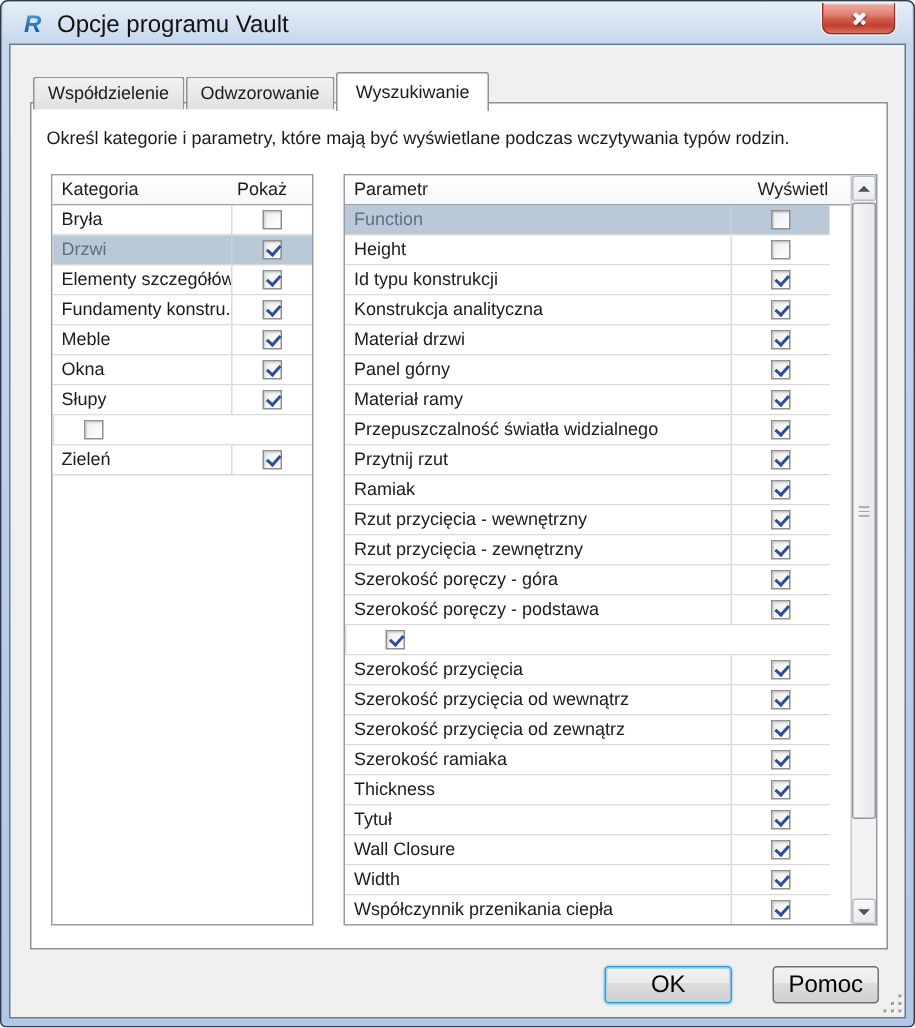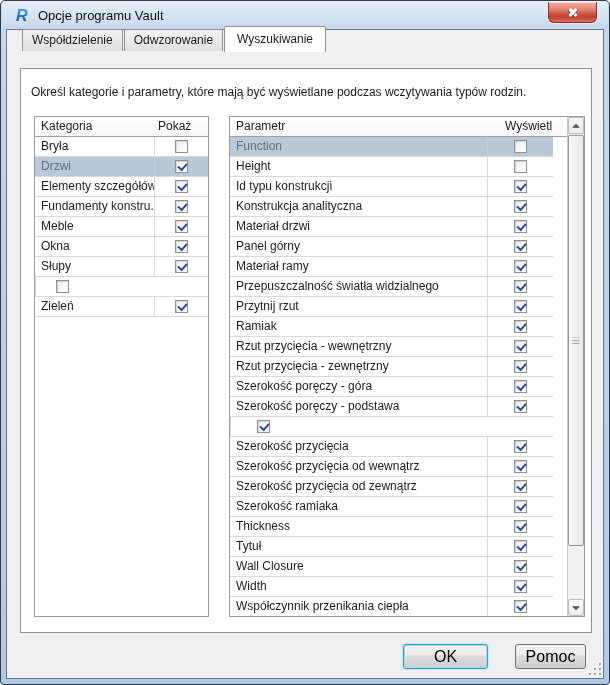--- a/index.html
+++ b/index.html
@@ -4,36 +4,36 @@
 <style>
   html,body{margin:0;padding:0;background:#fff;}
   *{box-sizing:border-box;font-family:"Liberation Sans",sans-serif;}
   .window{position:relative;width:610px;height:685px;background:linear-gradient(180deg,#c6d8ee,#aec8e6);
           border:1px solid #2f3b4a;border-radius:5px 5px 4px 4px;overflow:hidden;}
   
   .titlebar{position:absolute;left:1px;right:1px;top:0;height:28px;
             background:linear-gradient(180deg,#e7eff9 0%,#d5e2f2 55%,#c6d7ec 100%);
             border-radius:4px 4px 0 0;}
   .app-icon{position:absolute;left:12px;top:6px;width:17px;height:17px;}
-  .title-text{position:absolute;left:36px;top:7px;font-size:13px;color:#111;white-space:nowrap;}
+  .title-text{position:absolute;left:36px;top:7px;font-size:16px;color:#111;white-space:nowrap;}
   .close-btn{position:absolute;top:1px;right:11px;width:49px;height:21px;
              background:linear-gradient(180deg,#f3b0a4 0%,#e08273 38%,#cf5c4b 55%,#c3402f 75%,#d67060 100%);
              border:1px solid #8e2d20;border-top:none;border-radius:0 0 6px 6px;
              box-shadow:inset 0 1px 0 rgba(255,255,255,.55), 0 0 0 1px rgba(255,255,255,.45);
              cursor:default;}
   .close-x{position:absolute;left:50%;top:50%;width:12px;height:12px;transform:translate(-50%,-50%);}
   .close-x::before,.close-x::after{content:"";position:absolute;left:1px;top:5px;width:10px;height:3px;
              background:#fff;border-radius:1px;box-shadow:0 1px 1px rgba(90,10,0,.5);}
   .close-x::before{transform:rotate(45deg);}
   .close-x::after{transform:rotate(-45deg);}
   
   .client{position:absolute;left:5px;right:5px;top:28px;bottom:5px;background:#f0f0f0;
           border:1px solid #67788c;}
   
-  .tabs{position:absolute;left:21px;top:24px;height:26px;display:flex;align-items:flex-end;z-index:3;}
+  .tabs{position:absolute;left:21px;top:46px;height:26px;display:flex;align-items:flex-end;z-index:3;}
   .tab{height:22px;line-height:20px;padding:0 9px;font-size:12px;color:#1b1b1b;margin-right:1px;
        background:linear-gradient(180deg,#f2f2f2,#e0e0e0);
        border:1px solid #8d9099;border-bottom:none;border-radius:2px 2px 0 0;cursor:default;}
   .tab.active{height:26px;line-height:24px;padding:0 12px;background:#fff;position:relative;
        margin-bottom:-1px;border-radius:2px 2px 0 0;z-index:4;}
   
   .tabpage{position:absolute;left:19px;top:67px;width:572px;height:565px;background:#fff;
            border:1px solid #8d9099;z-index:1;}
   .instruction{position:absolute;left:30px;top:84px;font-size:12px;color:#1b1b1b;z-index:2;white-space:nowrap;}
   

